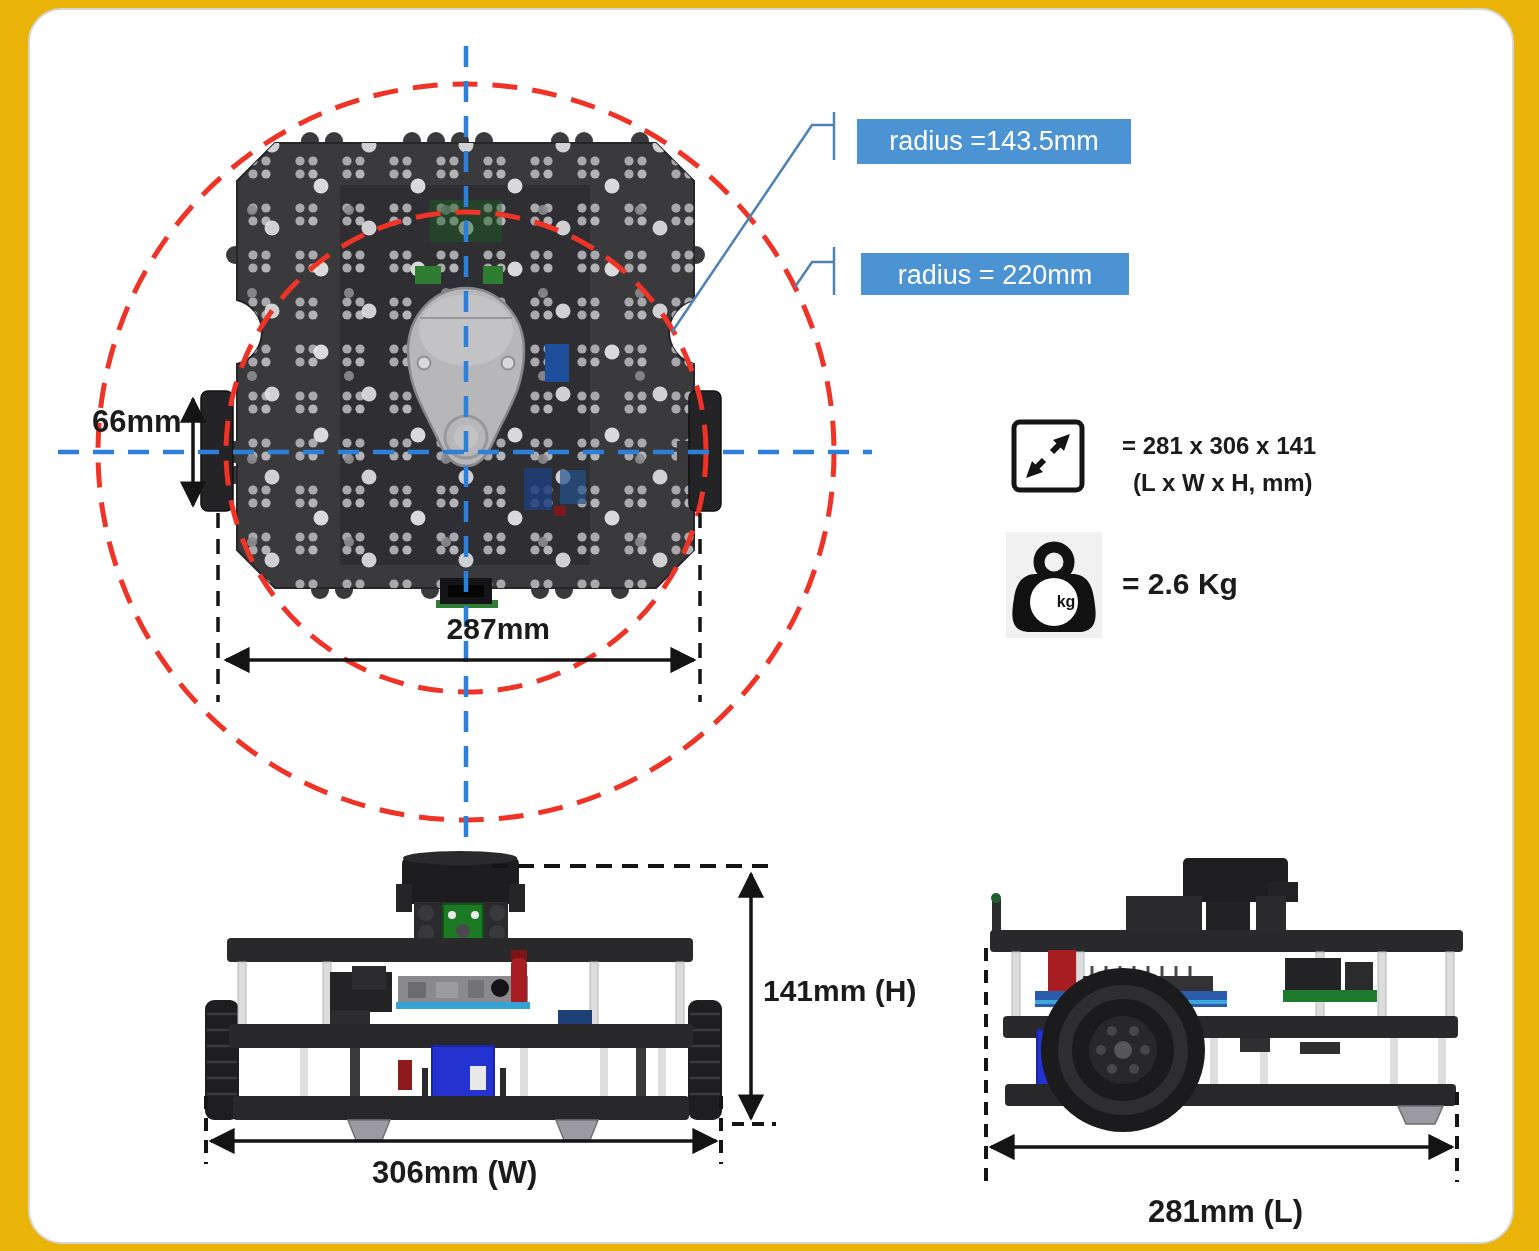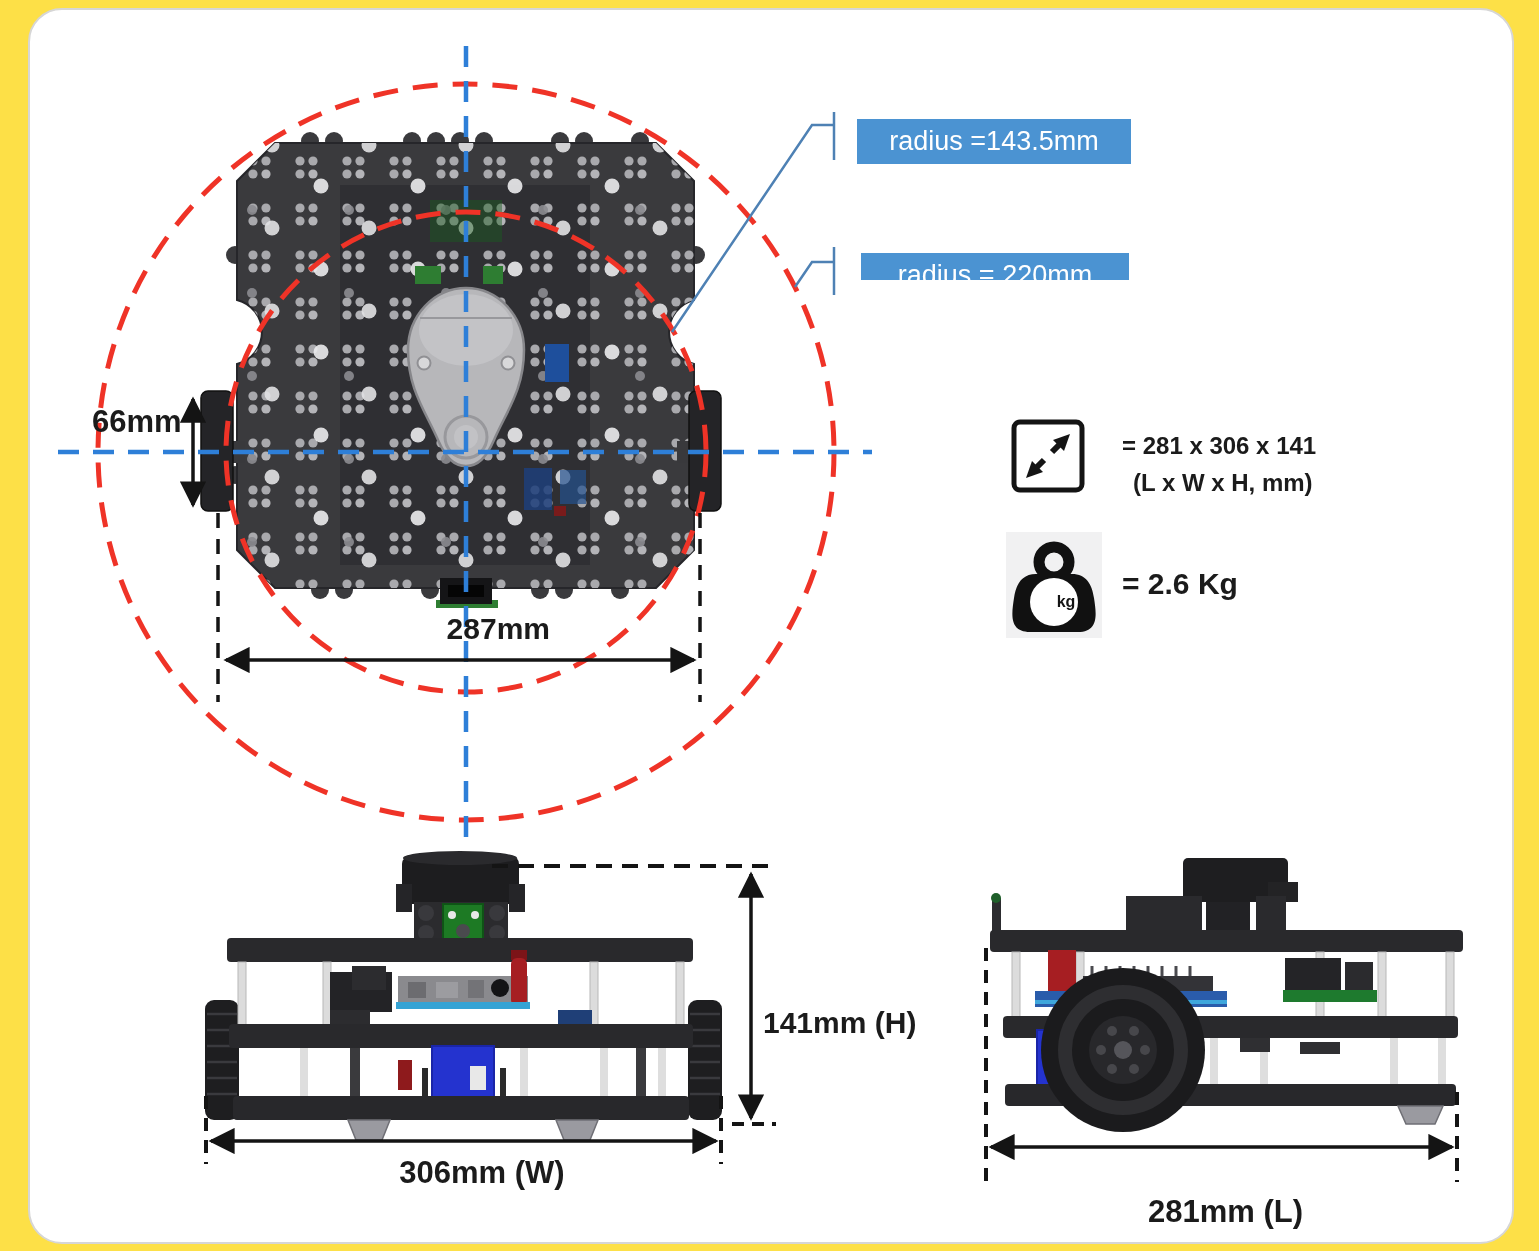--- a/index.html
+++ b/index.html
@@ -1,16 +1,16 @@
 <!DOCTYPE html>
 <html><head>
 <meta charset="utf-8">
 <style>
   html,body{margin:0;padding:0;background:#ffffff;}
-  .canvas{position:relative;width:1539px;height:1251px;font-family:"Liberation Sans",sans-serif;background:#fde047;overflow:hidden;}
+  .canvas{position:relative;width:1539px;height:1251px;font-family:"Liberation Sans",sans-serif;background:#eab308;overflow:hidden;}
   .card{position:absolute;left:28px;top:8px;width:1482px;height:1232px;background:#ffffff;border:2px solid #d6d6d6;border-radius:34px;}
   svg.diagram{position:absolute;left:0;top:0;}
   .lbl{position:absolute;color:#1b1b1b;font-weight:bold;white-space:nowrap;}
   .pill{position:absolute;background:#4b93d2;color:#ffffff;text-align:center;font-weight:normal;font-size:27px;}
   .kgText{position:absolute;color:#141414;font-weight:bold;text-align:center;}
 </style>
 </head>
 <body>
 
 <div class="canvas">
@@ -299,26 +299,26 @@
 
       <g>
         <line x1="986" y1="948" x2="986" y2="1182" stroke="#141414" stroke-width="4" stroke-dasharray="13 9"></line>
         <line x1="1457" y1="1092" x2="1457" y2="1182" stroke="#141414" stroke-width="4" stroke-dasharray="13 9"></line>
         <line x1="991" y1="1147" x2="1452" y2="1147" stroke="#141414" stroke-width="3.5" marker-start="url(#ah)" marker-end="url(#ah)"></line>
       </g>
     </g>
   </svg>
 
   <div class="pill" style="left:857px;top:119px;width:274px;height:45px;line-height:45px;">radius =143.5mm</div>
-  <div class="pill" style="left:861px;top:253px;width:268px;height:27px;line-height:45px;">radius = 220mm</div>
+  <div class="pill" style="left:861px;top:253px;width:268px;height:42px;line-height:45px;">radius = 220mm</div>
 
   <div class="lbl" style="left:92px;top:404px;font-size:31px;">66mm</div>
   <div class="lbl" style="left:380px;top:612px;width:170px;text-align:right;font-size:30px;">287mm</div>
 
   <div class="lbl" style="left:1122px;top:432px;font-size:24px;">= 281 x 306 x 141</div>
   <div class="lbl" style="left:1133px;top:469px;font-size:24px;">(L x W x H, mm)</div>
   <div class="lbl" style="left:1122px;top:567px;font-size:30px;">= 2.6 Kg</div>
   <div class="kgText" style="left:1032px;top:589px;width:68px;height:26px;line-height:26px;font-size:16px;">kg</div>
 
-  <div class="lbl" style="left:763px;top:974px;font-size:30px;margin-top:32px;">141mm (H)</div>
-  <div class="lbl" style="left:372px;top:1155px;width:220px;text-align:center;font-size:31px;">306mm (W)</div>
+  <div class="lbl" style="left:763px;top:974px;font-size:30px;">141mm (H)</div>
+  <div class="lbl" style="left:372px;top:1155px;width:220px;font-size:31px;">306mm (W)</div>
   <div class="lbl" style="left:1118px;top:1158px;width:215px;text-align:center;font-size:31px;margin-top:36px;">281mm (L)</div>
 </div>
 
 </body></html>

